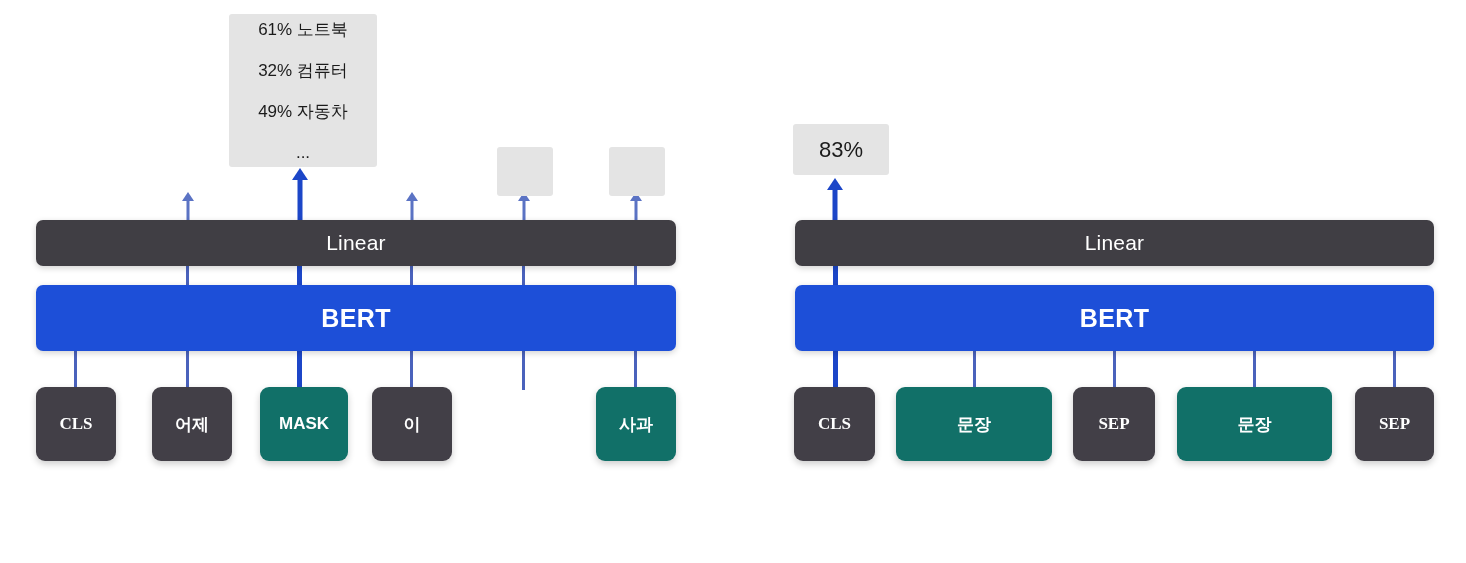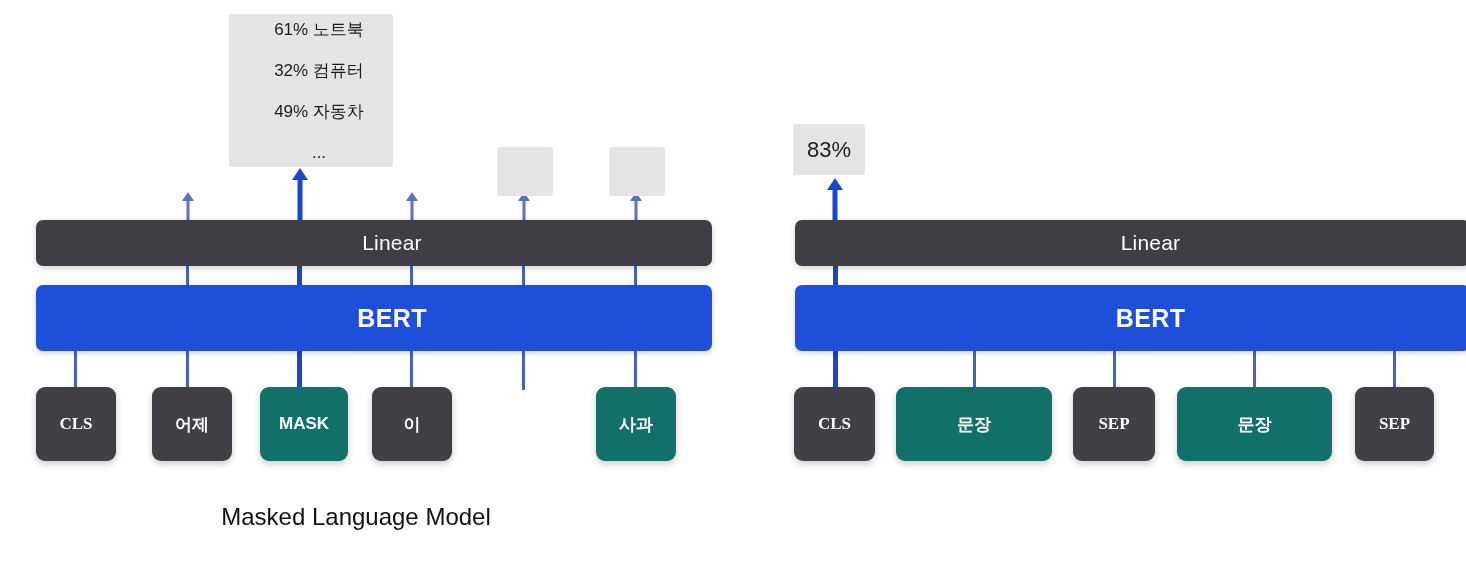--- a/index.html
+++ b/index.html
@@ -28,21 +28,20 @@
   
   .bar {
     position: absolute;
     border-radius: 7px;
     display: flex;
     align-items: center;
     justify-content: center;
     color: #ffffff;
     box-shadow: 0 2px 6px rgba(0,0,0,0.18);
     z-index: 3;
-    padding-left: 36px;
   }
   .bar-linear {
     height: 46px;
     background: #403E44;
     font-size: 21px;
     font-weight: 400;
     letter-spacing: 0.2px;
   }
   .bar-bert {
     height: 66px;
@@ -181,21 +180,21 @@
     </div>
     <div class="arrow" style="left:517px; top:192px; width:14px; height:30px;">
       <div class="head"></div>
       <div class="shaft" style="top:8px; height:22px;"></div>
     </div>
     <div class="arrow" style="left:629px; top:192px; width:14px; height:30px;">
       <div class="head"></div>
       <div class="shaft" style="top:8px; height:22px;"></div>
     </div>
 
-    <div class="probbox big" style="left:229px; top:14px; width:148px; height:153px;padding-left:16px;">
+    <div class="probbox big" style="left:229px; top:14px; width:148px; height:153px;">
       <div class="pline">61% 노트북</div>
       <div class="pline">32% 컴퓨터</div>
       <div class="pline">49% 자동차</div>
       <div class="pline">...</div>
     </div>
 
     <div class="probbox empty" style="left:497px; top:147px; width:56px; height:49px;"></div>
     <div class="probbox empty" style="left:609px; top:147px; width:56px; height:49px;"></div>
 
     <div class="bar bar-linear" style="left:36px; top:220px; width:640px;">
@@ -215,39 +214,38 @@
     <div class="token teal" style="left:260px; top:387px; width:88px;">
       <span class="tok-label">MASK</span>
     </div>
     <div class="token dark" style="left:372px; top:387px; width:80px;">
       <span class="tok-label">이</span>
     </div>
     <div class="token teal" style="left:596px; top:387px; width:80px;">
       <span class="tok-label">사과</span>
     </div>
 
-    <div class="caption" style="left:36px; top:503px; width:640px;">Masked Language Model</div>
   </div>
 
   <div class="panel" id="panel-nsp">
 
     <div class="conn thick" style="left:73px;  top:350px; height:40px;"></div>
     <div class="conn" style="left:213px; top:350px; height:40px;"></div>
     <div class="conn" style="left:353px; top:350px; height:40px;"></div>
     <div class="conn" style="left:493px; top:350px; height:40px;"></div>
     <div class="conn" style="left:633px; top:350px; height:40px;"></div>
 
     <div class="conn thick" style="left:73px; top:262px; height:28px;"></div>
 
     <div class="arrow thick" style="left:66px; top:178px; width:18px; height:44px;">
       <div class="head"></div>
       <div class="shaft" style="top:11px; height:33px;"></div>
     </div>
 
-    <div class="probbox single" style="left:33px; top:124px; width:72px; height:51px;">
+    <div class="probbox single" style="left:33px; top:124px; width:96px; height:51px;">
       <span>83%</span>
     </div>
 
     <div class="bar bar-linear" style="left:35px; top:220px; width:639px;">
       <span>Linear</span>
     </div>
 
     <div class="bar bar-bert" style="left:35px; top:285px; width:639px;">
       <span>BERT</span>
     </div>

